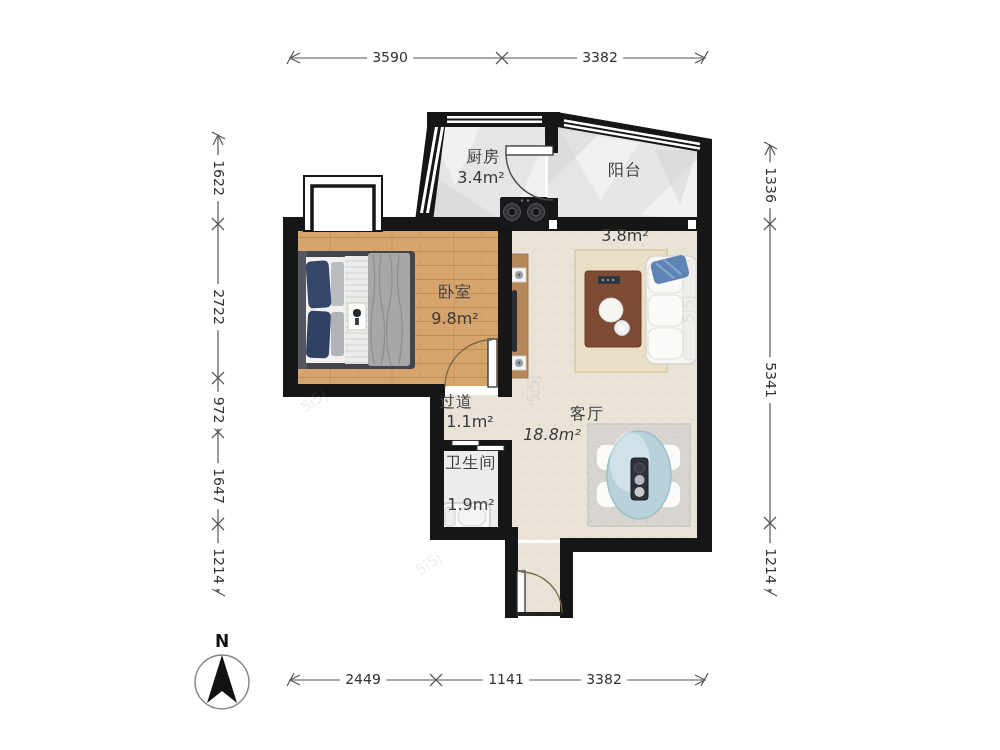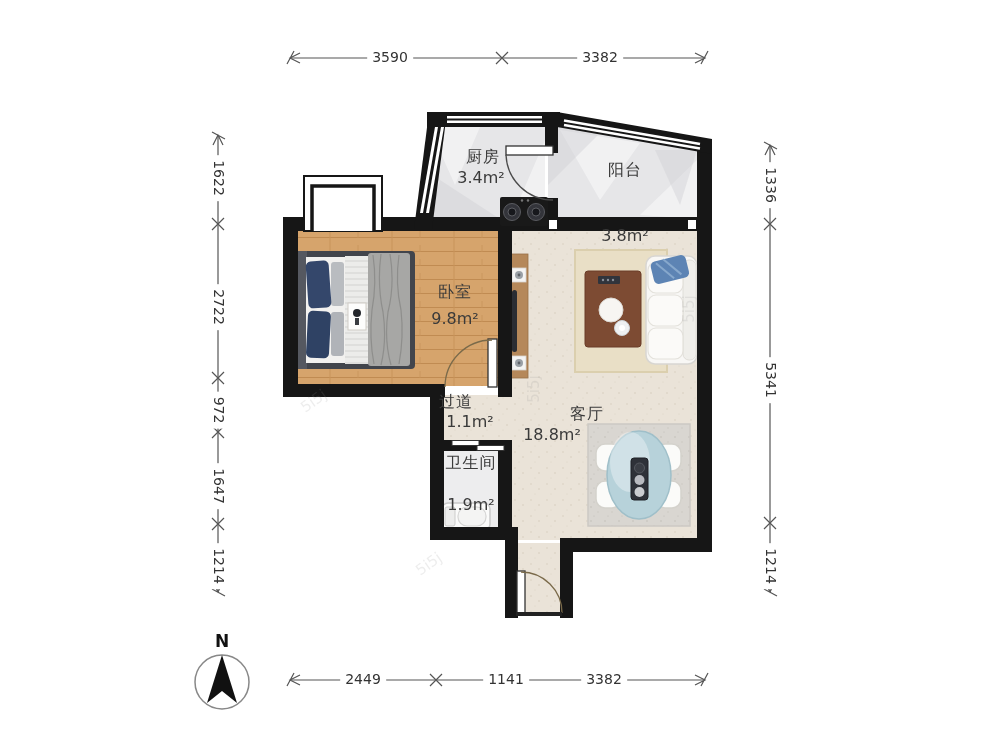--- a/index.html
+++ b/index.html
@@ -258,21 +258,21 @@
 
 <div class="lbl" style="left:483px;top:157px;">厨房</div>
 <div class="area" style="left:481px;top:178px;">3.4m²</div>
 <div class="lbl" style="left:625px;top:170px;text-align:center;">阳台</div>
 <div class="area" style="left:625px;top:193px;margin-top:43px;">3.8m²</div>
 <div class="lbl" style="left:455px;top:292px;text-align:center;">卧室</div>
 <div class="area" style="left:455px;top:319px;">9.8m²</div>
 <div class="lbl" style="left:456px;top:402px;text-align:right;">过道</div>
 <div class="area" style="left:470px;top:422px;">1.1m²</div>
 <div class="lbl" style="left:551px;top:414px;margin-left:36px;">客厅</div>
-<div class="area" style="left:552px;top:435px;">18.8m²</div>
+<div class="area" style="left:552px;top:435px;font-style:italic;">18.8m²</div>
 <div class="lbl" style="left:471px;top:463px;">卫生间</div>
 <div class="area" style="left:471px;top:485px;margin-top:20px;">1.9m²</div>
 
 <div class="dim" style="left:390px;top:58px;">3590</div>
 <div class="dim" style="left:600px;top:58px;">3382</div>
 <div class="dim" style="left:363px;top:680px;text-align:center;">2449</div>
 <div class="dim" style="left:470px;top:680px;margin-left:36px;">1141</div>
 <div class="dim" style="left:604px;top:680px;">3382</div>
 <div class="dim-v" style="left:218px;top:178px;">1622</div>
 <div class="dim-v" style="left:218px;top:307px;">2722</div>

